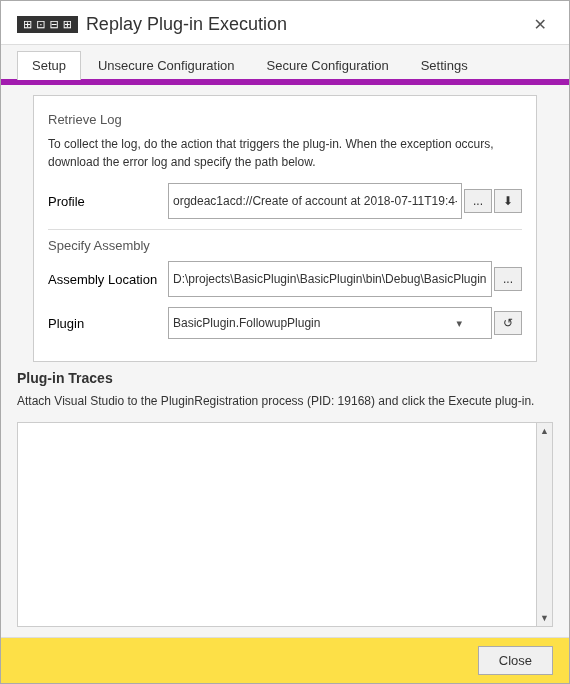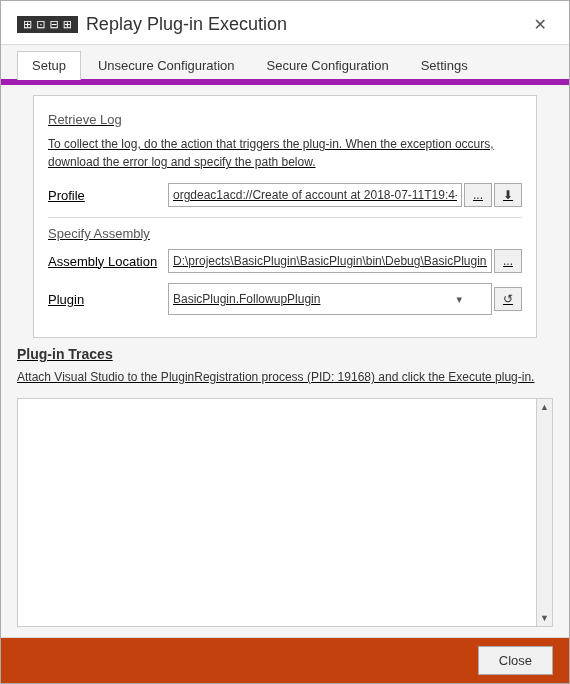--- a/index.html
+++ b/index.html
@@ -112,21 +112,21 @@
       color: #000000;
       flex-shrink: 0;
     }
     .form-input-group {
       display: flex;
       align-items: center;
       flex: 1;
     }
     .form-input {
       flex: 1;
-      height: 24px;
+      height: 36px;
       border: 1px solid #aaa;
       padding: 2px 4px;
       font-size: 12px;
       background: #fff;
       color: #333;
       outline: none;
     }
     .btn-small {
       height: 24px;
       min-width: 28px;
@@ -236,39 +236,38 @@
       color: #555;
       border: none;
       background: none;
     }
 
     .bottom-bar {
       display: flex;
       justify-content: flex-end;
       align-items: center;
       padding: 8px 16px;
-      background: #c2410c;
+      background: #fde047;
       border-top: 1px solid #ddd;
     }
     .btn-close-bottom {
       background: #f0f0f0;
       border: 1px solid #aaa;
       padding: 6px 20px;
       font-size: 13px;
       cursor: pointer;
       color: #333;
     }
 
     .main-area {
       flex: 1;
       display: flex;
       flex-direction: column;
       overflow: hidden;
       padding: 0;
-      text-decoration: underline;
     }
 
     .panel-content {
       background: #fff;
       border: 1px solid #ccc;
       margin: 0 16px;
       padding: 12px 14px;
     }
   </style>
 </head>

